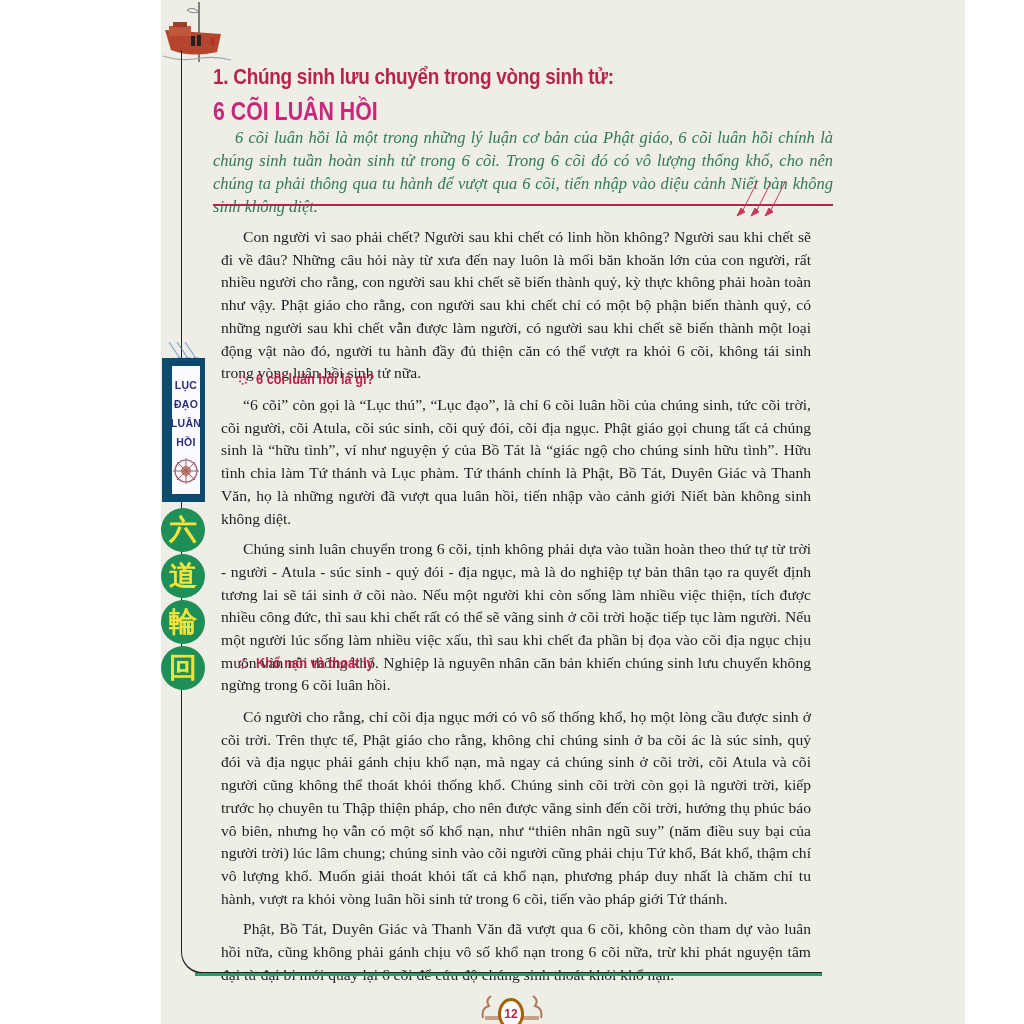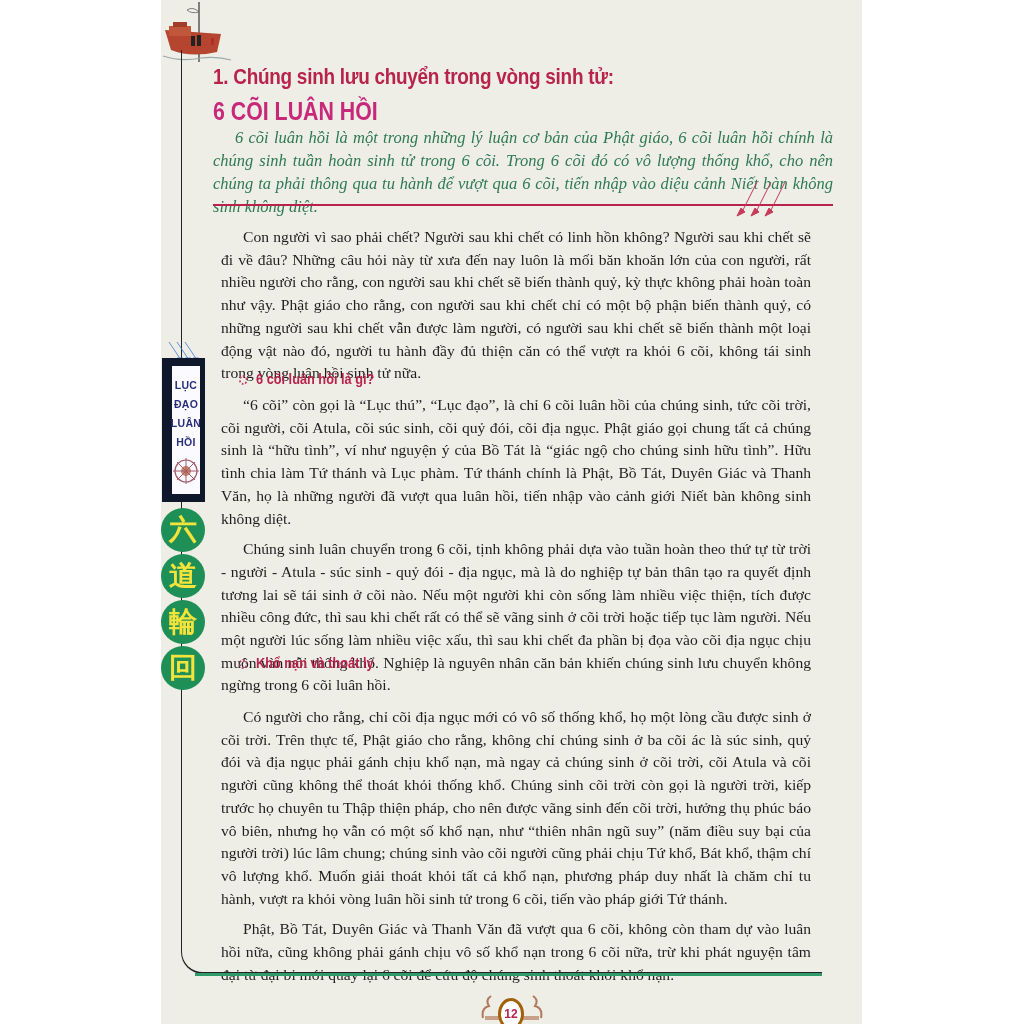--- a/index.html
+++ b/index.html
@@ -2,21 +2,21 @@
 <html><head>
   <meta charset="utf-8">
   <style>
     html, body { margin: 0; padding: 0; }
     body {
       width: 1024px; height: 1024px; position: relative; overflow: hidden;
       background: #ffffff;
       font-family: "Liberation Serif", serif;
     }
     .page {
-      position: absolute; left: 161px; top: 0; width: 701px; height: 1024px;
+      position: absolute; left: 161px; top: 0; width: 804px; height: 1024px;
       background: #eeede6;
     }
     .left-rule {
       position: absolute; left: 20px; top: 50px; width: 1px; height: 890px;
       background: #222;
     }
     .bottom-frame {
       position: absolute; left: 20px; top: 900px; width: 640px; height: 72px;
       border-left: 1.5px solid #222; border-bottom: 2px solid #222;
       border-bottom-left-radius: 22px;
@@ -67,21 +67,21 @@
     }
     .sub-heading .bullet {
       display: inline-block; width: 10px; height: 10px; border-radius: 50%;
       border: 2px dotted #c03a66; margin-right: 10px; vertical-align: -1px;
       box-sizing: border-box;
     }
 
     .side-arrows { position: absolute; left: 6px; top: 340px; width: 40px; height: 26px; }
     .tag-box {
       position: absolute; left: 1px; top: 358px; width: 43px; height: 144px;
-      background: #0f172a; box-sizing: border-box; padding: 8px 5px 8px 10px;
+      background: #0c4a6e; box-sizing: border-box; padding: 8px 5px 8px 10px;
     }
     .tag-inner {
       background: #fbfbff; width: 100%; height: 100%;
       display: flex; flex-direction: column; align-items: center;
       padding-top: 10px; box-sizing: border-box;
     }
     .tag-inner span {
       font-family: "Liberation Sans", sans-serif; font-weight: bold;
       font-size: 10.5px; color: #2a2f7a; line-height: 19px; letter-spacing: 0.3px;
     }

